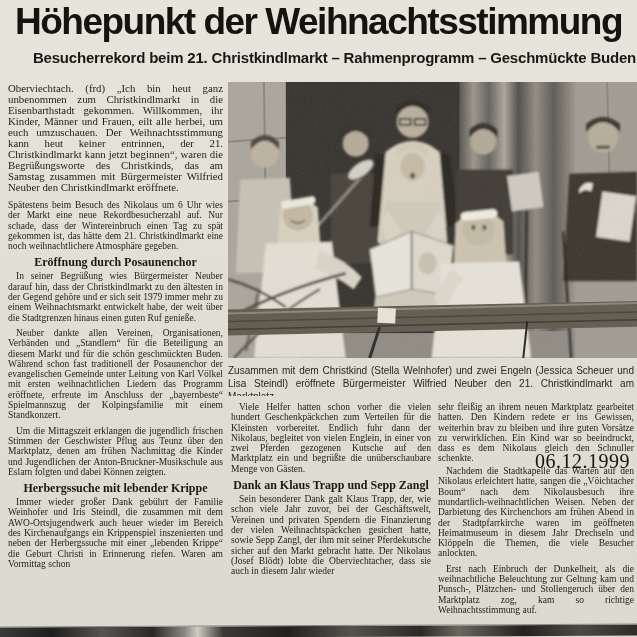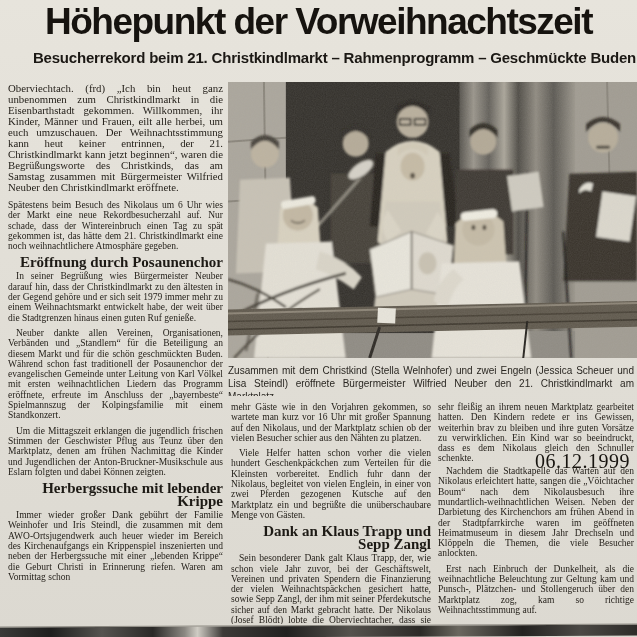--- a/index.html
+++ b/index.html
@@ -41,22 +41,22 @@
   }
   
   .col{
     position:absolute;
     font-size:9.5px;line-height:10.3px;text-align:justify;
     color:#26221c;overflow:hidden;
   }
   .col p{margin:0 0 5px 0;text-indent:8px;}
   .col p.noindent{text-indent:0;}
   .col h3{
-    font-size:15px;line-height:13px;margin:5px 0 2px 0;
-    font-weight:700;color:#1d1a15;text-align:right;
+    font-size:12px;line-height:13px;margin:5px 0 2px 0;
+    font-weight:700;color:#1d1a15;text-align:center;
   }
   .col-left{left:8px;top:83px;width:215px;height:540px;}
   .col-mid{left:231px;top:402px;width:200px;height:222px;}
   .col-right{left:438px;top:402px;width:196px;height:222px;}
   .lead{
     font-weight:400;font-size:10.8px;line-height:11px;
     margin-bottom:7px !important;text-indent:0 !important;
   }
   .article-date{
     font-family:"Liberation Serif", serif;
@@ -73,21 +73,21 @@
       #4b4945 91%,#2e2c29 100%);
     border-top:1px solid #8d8a82;
     transform:skewY(-0.25deg);
   }
 </style>
 </head>
 <body>
 
 <div class="page">
 
-  <h1 class="headline">Höhepunkt der Vorweihnachtszeit</h1>
+  <h1 class="headline">Höhepunkt der Weihnachtsstimmung</h1>
   <h2 class="subheadline">Besucherrekord beim 21. Christkindlmarkt – Rahmenprogramm – Geschmückte Buden</h2>
 
   <figure class="photo" style="margin:0">
     <svg viewBox="0 0 410 277" preserveAspectRatio="none">
       <defs>
         <filter id="soft">
             <feGaussianBlur stdDeviation="0.9"></feGaussianBlur>
           </filter>
         <filter id="grain">
           <feTurbulence type="fractalNoise" baseFrequency="0.9" numOctaves="2" result="n"></feTurbulence>
@@ -208,21 +208,20 @@
     <p class="noindent">Spätestens beim Besuch des Nikolaus um 6 Uhr wies der Markt eine neue Rekordbesucherzahl auf. Nur schade, dass der Wintereinbruch einen Tag zu spät gekommen ist, das hätte dem 21. Christkindlmarkt eine noch weihnachtlichere Atmosphäre gegeben.</p>
     <h3>Eröffnung durch Posaunenchor</h3>
     <p>In seiner Begrüßung wies Bürgermeister Neuber darauf hin, dass der Christkindlmarkt zu den ältesten in der Gegend gehöre und er sich seit 1979 immer mehr zu einem Weihnachtsmarkt entwickelt habe, der weit über die Stadtgrenzen hinaus einen guten Ruf genieße.</p>
     <p>Neuber dankte allen Vereinen, Organisationen, Verbänden und „Standlern“ für die Beteiligung an diesem Markt und für die schön geschmückten Buden. Während schon fast traditionell der Posaunenchor der evangelischen Gemeinde unter Leitung von Karl Völkel mit ersten weihnachtlichen Liedern das Programm eröffnete, erfreute im Anschluss der „bayernbeste“ Spielmannszug der Kolpingsfamilie mit einem Standkonzert.</p>
     <p>Um die Mittagszeit erklangen die jugendlich frischen Stimmen der Geschwister Pflug aus Teunz über den Marktplatz, denen am frühen Nachmittag die Kinder und Jugendlichen der Anton-Bruckner-Musikschule aus Eslarn folgten und dabei Können zeigten.</p>
     <h3>Herbergssuche mit lebender Krippe</h3>
     <p>Immer wieder großer Dank gebührt der Familie Weinhofer und Iris Steindl, die zusammen mit dem AWO-Ortsjugendwerk auch heuer wieder im Bereich des Kirchenaufgangs ein Krippenspiel inszenierten und neben der Herbergssuche mit einer „lebenden Krippe“ die Geburt Christi in Erinnerung riefen. Waren am Vormittag schon</p>
   </div>
 
   <div class="col col-mid">
-    <p class="noindent">mehr Gäste wie in den Vorjahren gekommen, so wartete man kurz vor 16 Uhr mit großer Spannung auf den Nikolaus, und der Marktplatz schien ob der vielen Besucher schier aus den Nähten zu platzen.</p>
     <p>Viele Helfer hatten schon vorher die vielen hundert Geschenkpäckchen zum Verteilen für die Kleinsten vorbereitet. Endlich fuhr dann der Nikolaus, begleitet von vielen Englein, in einer von zwei Pferden gezogenen Kutsche auf den Marktplatz ein und begrüßte die unüberschaubare Menge von Gästen.</p>
     <h3>Dank an Klaus Trapp und Sepp Zangl</h3>
     <p>Sein besonderer Dank galt Klaus Trapp, der, wie schon viele Jahr zuvor, bei der Geschäftswelt, Vereinen und privaten Spendern die Finanzierung der vielen Weihnachtspäckchen gesichert hatte, sowie Sepp Zangl, der ihm mit seiner Pferdekutsche sicher auf den Markt gebracht hatte. Der Nikolaus (Josef Blödt) lobte die Oberviechtacher, dass sie auch in diesem Jahr wieder</p>
   </div>
 
   <div class="col col-right">
     <p class="noindent">sehr fleißig an ihrem neuen Marktplatz gearbeitet hatten. Den Kindern redete er ins Gewissen, weiterhin brav zu bleiben und ihre guten Vorsätze zu verwirklichen. Ein Kind war so beeindruckt, dass es dem Nikolaus gleich den Schnuller schenkte.</p>
     <div class="article-date">06.12.1999</div>
     <p>Nachdem die Stadtkapelle das Warten auf den Nikolaus erleichtert hatte, sangen die „Vöichtacher Boum“ nach dem Nikolausbesuch ihre mundartlich-weihnachtlichen Weisen. Neben der Darbietung des Kirchenchors am frühen Abend in der Stadtpfarrkirche waren im geöffneten Heimatmuseum in diesem Jahr Drechseln und Klöppeln die Themen, die viele Besucher anlockten.</p>
     <p>Erst nach Einbruch der Dunkelheit, als die weihnachtliche Beleuchtung zur Geltung kam und Punsch-, Plätzchen- und Stollengeruch über den Marktplatz zog, kam so richtige Weihnachtsstimmung auf.</p>

